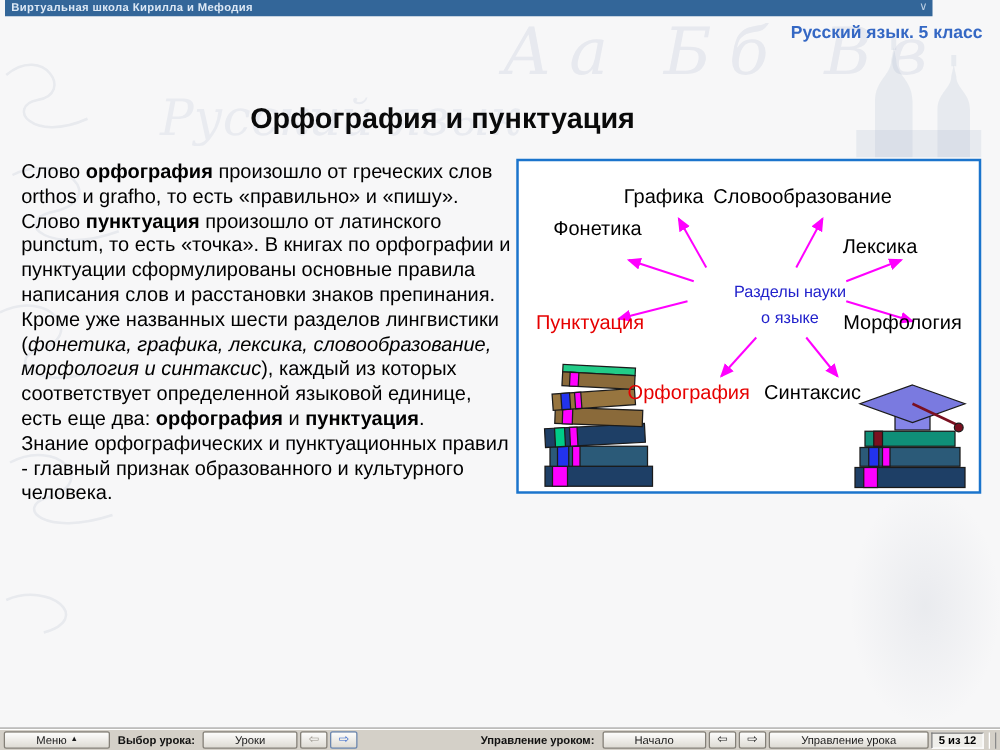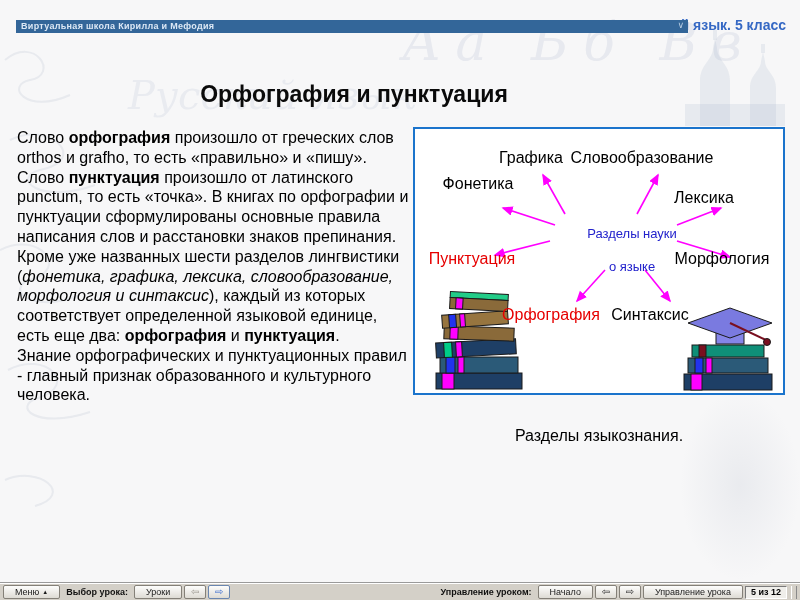--- a/index.html
+++ b/index.html
@@ -1,20 +1,20 @@
 <!DOCTYPE html>
 <html><head>
 <meta charset="utf-8">
 <style>
   html,body{margin:0;padding:0;}
   body{width:800px;height:600px;font-family:"Liberation Sans",sans-serif;}
   .stage{position:relative;width:800px;height:600px;overflow:hidden;background:#f7f7f8;}
 
   
-  .titlebar{position:absolute;left:16px;top:0;width:672px;height:13px;z-index:5;margin-top:20px;}
+  .titlebar{position:absolute;left:4px;top:0;width:742px;height:13px;z-index:5;}
   .app-title{position:absolute;left:5px;top:0;line-height:13px;font-size:9px;font-weight:bold;color:#dce8f5;letter-spacing:.3px;}
   .collapse{position:absolute;right:4px;top:-1px;font-size:9px;color:#bcd0e4;cursor:default;line-height:13px;}
 
   
   .wm{position:absolute;z-index:0;pointer-events:none;font-family:"DejaVu Serif",serif;font-style:italic;}
   .wm-letters{left:402px;top:12px;font-size:52px;letter-spacing:14px;color:rgba(120,140,180,0.13);}
   .wm-script{left:128px;top:72px;font-size:40px;color:rgba(120,140,180,0.10);}
   .wm-svg{position:absolute;z-index:0;pointer-events:none;}
   .wm-blob{position:absolute;z-index:0;right:0;top:390px;width:120px;height:190px;
     background:radial-gradient(closest-side,rgba(150,160,180,0.14),rgba(150,160,180,0));}
@@ -38,21 +38,21 @@
   .dcenter{position:absolute;transform:translate(-50%,-50%);font-size:13px;white-space:nowrap;z-index:3;}
   .arrows{position:absolute;left:0;top:0;z-index:2;}
   .clipart{position:absolute;z-index:2;}
   .caption{position:absolute;left:413px;top:427px;width:372px;z-index:2;text-align:center;font-size:16px;color:#000;}
 
   
   .toolbar{position:absolute;left:0;bottom:0;width:800px;height:17px;z-index:6;
     background:#d4d0c8;border-top:1px solid #fff;box-shadow:0 -1px 0 #9a9a9a;
     display:flex;align-items:center;justify-content:space-between;box-sizing:border-box;padding:0 3px;}
   .tb-group{display:flex;align-items:center;gap:2px;}
-  .tb-btn{height:14px;box-sizing:border-box;padding:0 11px;font-family:"Liberation Sans",sans-serif;
+  .tb-btn{height:14px;box-sizing:border-box;padding:0 25px;font-family:"Liberation Sans",sans-serif;
     font-size:9px;color:#1a1a1a;background:linear-gradient(#fdfdfc,#dedbd4);
     border:1px solid #848078;border-radius:2px;display:inline-flex;align-items:center;justify-content:center;gap:3px;cursor:default;}
   .tb-btn .tri{font-size:6px;line-height:1;}
   .arrow-btn{width:22px;padding:0;font-size:10px;line-height:1;}
   .arrow-btn.dim{color:#9a968e;}
   .arrow-btn.blue{color:#3366cc;border-color:#6a86b0;}
   .tb-label{font-size:9px;font-weight:bold;color:#111;margin:0 4px;white-space:nowrap;}
   .page-box{height:13px;box-sizing:border-box;min-width:42px;padding:0 4px;margin-left:0;
     border:1px solid;border-color:#7a7a7a #ffffff #ffffff #7a7a7a;background:#efeeea;
     font-size:9px;font-weight:bold;display:inline-flex;align-items:center;justify-content:center;}
@@ -121,21 +121,21 @@
     <span class="dnode" style="left: 116px; top: 29px; color: rgb(0, 0, 0);">Графика</span>
     <span class="dnode" style="left: 227px; top: 29px; color: rgb(0, 0, 0);">Словообразование</span>
     <span class="dnode" style="left: 63px; top: 55px; color: rgb(0, 0, 0);">Фонетика</span>
     <span class="dnode" style="left: 289px; top: 69px; color: rgb(0, 0, 0);">Лексика</span>
     <span class="dnode" style="left: 57px; top: 130px; color: rgb(230, 0, 0);">Пунктуация</span>
     <span class="dnode" style="left: 307px; top: 130px; color: rgb(0, 0, 0);">Морфология</span>
     <span class="dnode" style="left: 136px; top: 186px; color: rgb(230, 0, 0);">Орфография</span>
     <span class="dnode" style="left: 235px; top: 186px; color: rgb(0, 0, 0);">Синтаксис</span>
 
     <span class="dcenter" style="left: 217px; top: 104px; color: rgb(34, 34, 204);">Разделы науки</span>
-    <span class="dcenter" style="left: 217px; top: 137px; color: rgb(34, 34, 204);">о языке</span>
+    <span class="dcenter" style="left: 217px; top: 125px; color: rgb(34, 34, 204);">о языке</span>
 
     <svg class="clipart" style="left:17px;top:156px" width="95" height="106" viewBox="0 0 95 106">
       <g stroke="#1a1a1a" stroke-width="1">
         <rect x="4" y="88" width="86" height="16" fill="#1e3f66"></rect>
         <rect x="10" y="88" width="12" height="16" fill="#ff00ff"></rect>
         <rect x="8" y="72" width="78" height="16" fill="#2b5a78"></rect>
         <rect x="14" y="72" width="9" height="16" fill="#2233ee"></rect>
         <rect x="26" y="72" width="6" height="16" fill="#ff00ff"></rect>
         <g transform="rotate(-3 42 64)">
           <rect x="4" y="56" width="80" height="15" fill="#1e3f66"></rect>
@@ -169,21 +169,20 @@
         <rect x="14" y="45" width="72" height="12" fill="#0f8f78"></rect>
         <rect x="21" y="45" width="7" height="12" fill="#7a1020"></rect>
         <rect x="38" y="30" width="28" height="14" fill="#8585e8"></rect>
         <polygon points="52,8 94,23 52,38 10,23" fill="#7a7ae0"></polygon>
         <line x1="52" y1="23" x2="88" y2="40" stroke="#7a1020" stroke-width="2"></line>
         <circle cx="89" cy="42" r="3.5" fill="#7a1020"></circle>
       </g>
     </svg>
   </div>
 
-  <div class="caption">Разделы языкознания.</div>
 
   <div class="toolbar" style="background: rgb(212, 208, 200);">
     <div class="tb-group">
       <button class="tb-btn">
         <span>Меню</span>
         <span class="tri">▲</span>
       </button>
       <span class="tb-label">Выбор урока:</span>
       <button class="tb-btn">Уроки</button>
       <button class="tb-btn arrow-btn dim">

